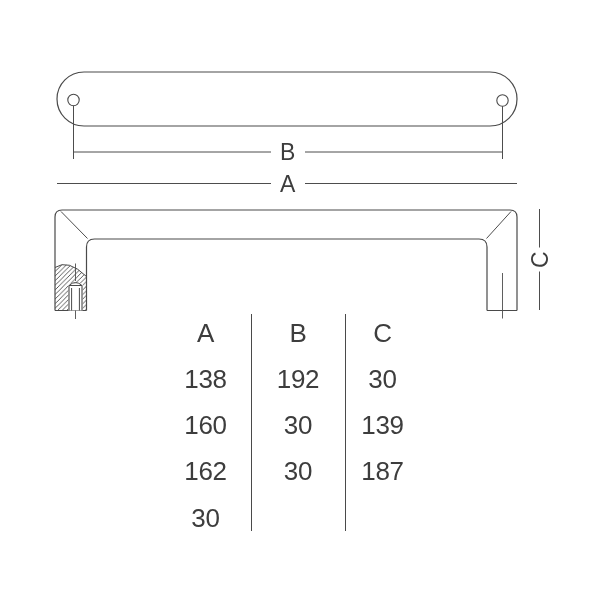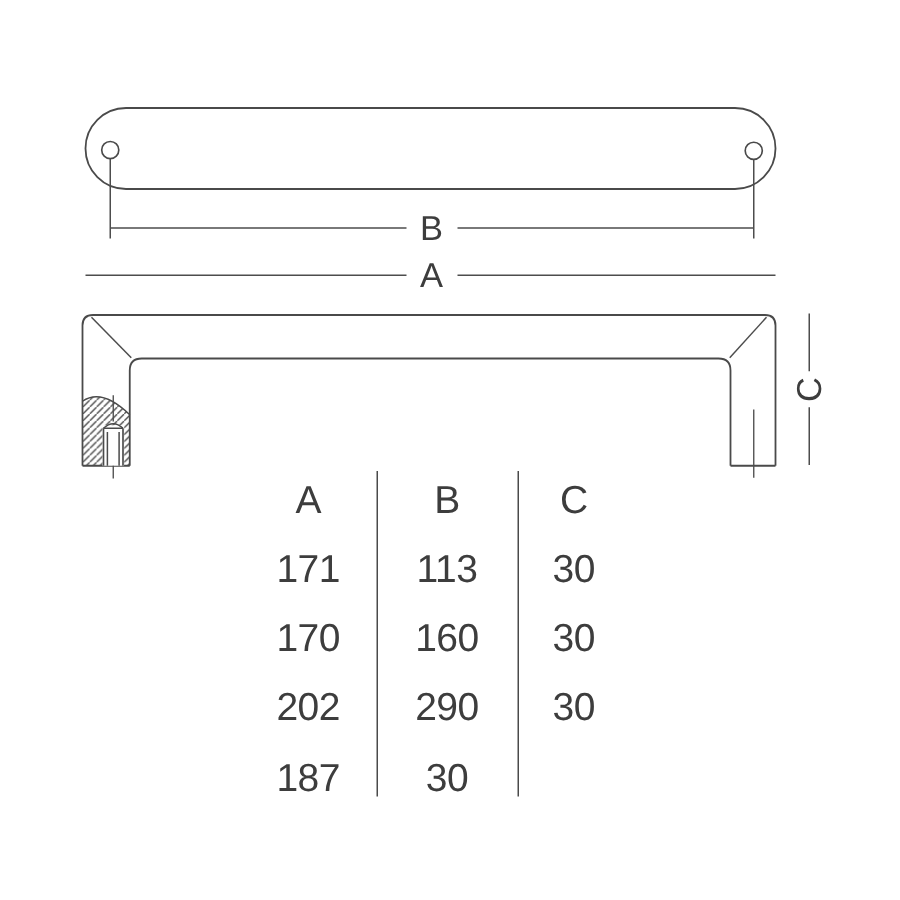--- a/index.html
+++ b/index.html
@@ -118,29 +118,28 @@
   </svg>
 
   <div class="col-divider" id="divider-1"></div>
   <div class="col-divider" id="divider-2"></div>
 
   <div id="size-table">
     <div class="cell">A</div>
     <div class="cell">B</div>
     <div class="cell">C</div>
 
-    <div class="cell">171</div>
-    <div class="cell">113</div>
+    <div class="cell">138</div>
+    <div class="cell">192</div>
     <div class="cell">30</div>
 
-    <div class="cell">170</div>
     <div class="cell">160</div>
     <div class="cell">30</div>
 
-    <div class="cell">202</div>
-    <div class="cell">290</div>
+    <div class="cell">139</div>
+    <div class="cell">162</div>
     <div class="cell">30</div>
 
     <div class="cell">187</div>
     <div class="cell">30</div>
   </div>
 
 </div>
 
 </body></html>

